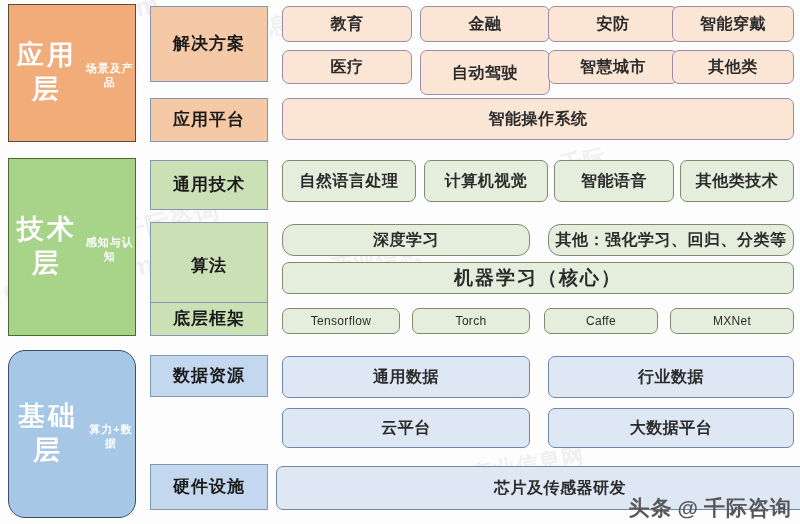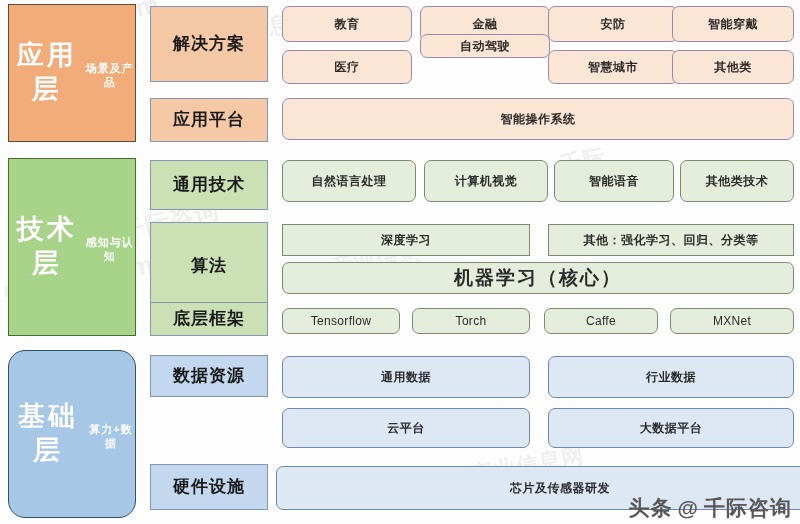--- a/index.html
+++ b/index.html
@@ -72,26 +72,26 @@
     font-size: 17px;
     font-weight: bold;
     color: #1a1a1a;
     letter-spacing: 1px;
   }
 
   
   .pill {
     border: 1.2px solid #8b7fa0;
     border-radius: 7px;
-    font-size: 12px;
+    font-size: 16px;
     font-weight: bold;
     color: #2b2b2b;
     letter-spacing: 0.5px;
   }
-  .pill.sq { border-radius: 0; }
+  .pill.sq { border-radius: 12px; }
   .pill.big {
     font-size: 19px;
     letter-spacing: 2px;
   }
   .pill.lat {
     font-size: 12px;
     letter-spacing: 0.3px;
     font-weight: normal;
   }
 
@@ -162,21 +162,21 @@
   <div class="abox pill v-orange-soft" style="left:548px; top:6px; width:130px; height:36px;">
     <span>安防</span>
     </div>
   <div class="abox pill v-orange-soft" style="left:672px; top:6px; width:122px; height:36px;">
     <span>智能穿戴</span>
     </div>
 
   <div class="abox pill v-orange-soft" style="left:282px; top:50px; width:130px; height:34px;">
     <span>医疗</span>
     </div>
-  <div class="abox pill v-orange-soft" style="left:420px; top:34px; width:130px; height:24px;">
+  <div class="abox pill v-orange-soft" style="left:420px; top:50px; width:130px; height:45px;">
     <span>自动驾驶</span>
     </div>
   <div class="abox pill v-orange-soft" style="left:548px; top:50px; width:130px; height:34px;">
     <span>智慧城市</span>
     </div>
   <div class="abox pill v-orange-soft" style="left:672px; top:50px; width:122px; height:34px;">
     <span>其他类</span>
     </div>
 
   <div class="abox pill v-orange-soft" style="left:282px; top:98px; width:512px; height:42px;">

